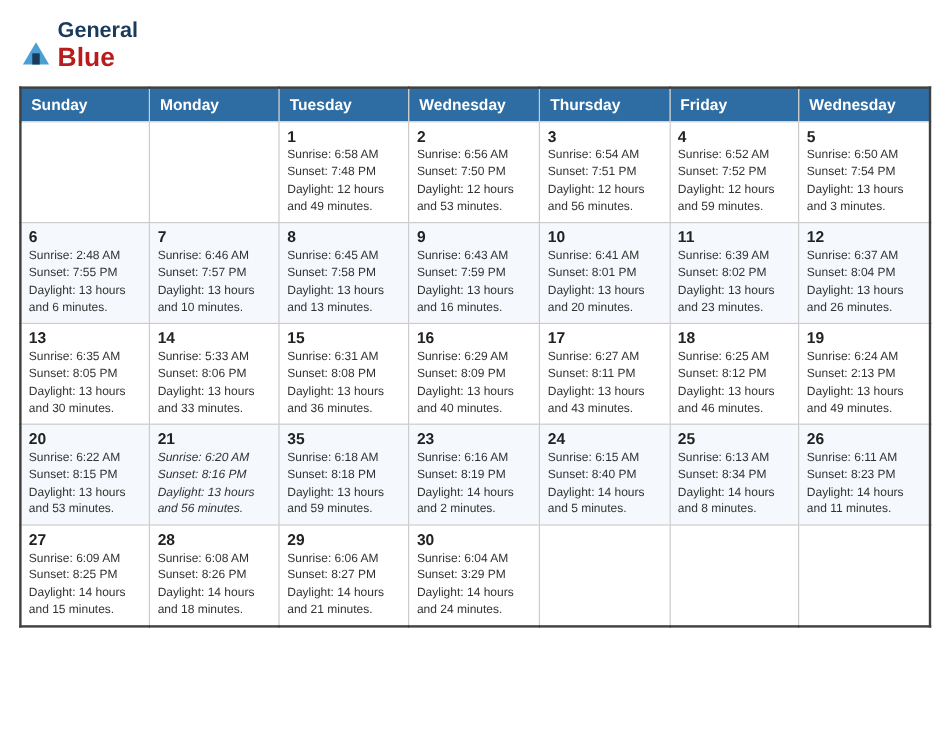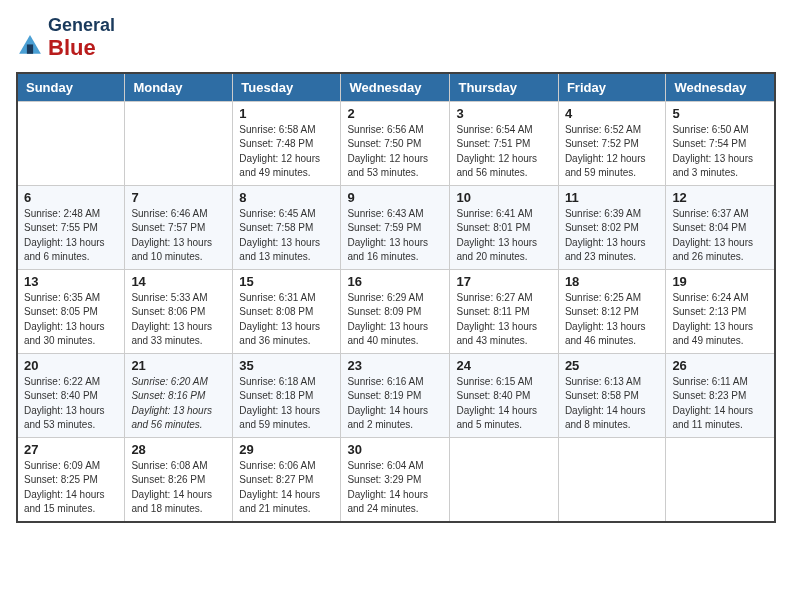--- a/index.html
+++ b/index.html
@@ -229,21 +229,21 @@
           <span class="day-num">19</span>
           <div class="day-info" style="white-space: pre-line;">Sunrise: 6:24 AM
 Sunset: 2:13 PM
 Daylight: 13 hours and 49 minutes.</div>
         </td>
       </tr>
       <tr>
         <td>
           <span class="day-num">20</span>
           <div class="day-info" style="white-space: pre-line;">Sunrise: 6:22 AM
-Sunset: 8:40 PM
+Sunset: 8:15 PM
 Daylight: 13 hours and 53 minutes.</div>
         </td>
         <td>
           <span class="day-num">21</span>
           <div class="day-info" style="white-space: pre-line; font-style: italic;">Sunrise: 6:20 AM
 Sunset: 8:16 PM
 Daylight: 13 hours and 56 minutes.</div>
         </td>
         <td>
           <span class="day-num">35</span>
@@ -259,21 +259,21 @@
         </td>
         <td>
           <span class="day-num">24</span>
           <div class="day-info" style="white-space: pre-line;">Sunrise: 6:15 AM
 Sunset: 8:40 PM
 Daylight: 14 hours and 5 minutes.</div>
         </td>
         <td>
           <span class="day-num">25</span>
           <div class="day-info" style="white-space: pre-line;">Sunrise: 6:13 AM
-Sunset: 8:58 PM
+Sunset: 8:34 PM
 Daylight: 14 hours and 8 minutes.</div>
         </td>
         <td>
           <span class="day-num">26</span>
           <div class="day-info" style="white-space: pre-line;">Sunrise: 6:11 AM
 Sunset: 8:23 PM
 Daylight: 14 hours and 11 minutes.</div>
         </td>
       </tr>
       <tr>

